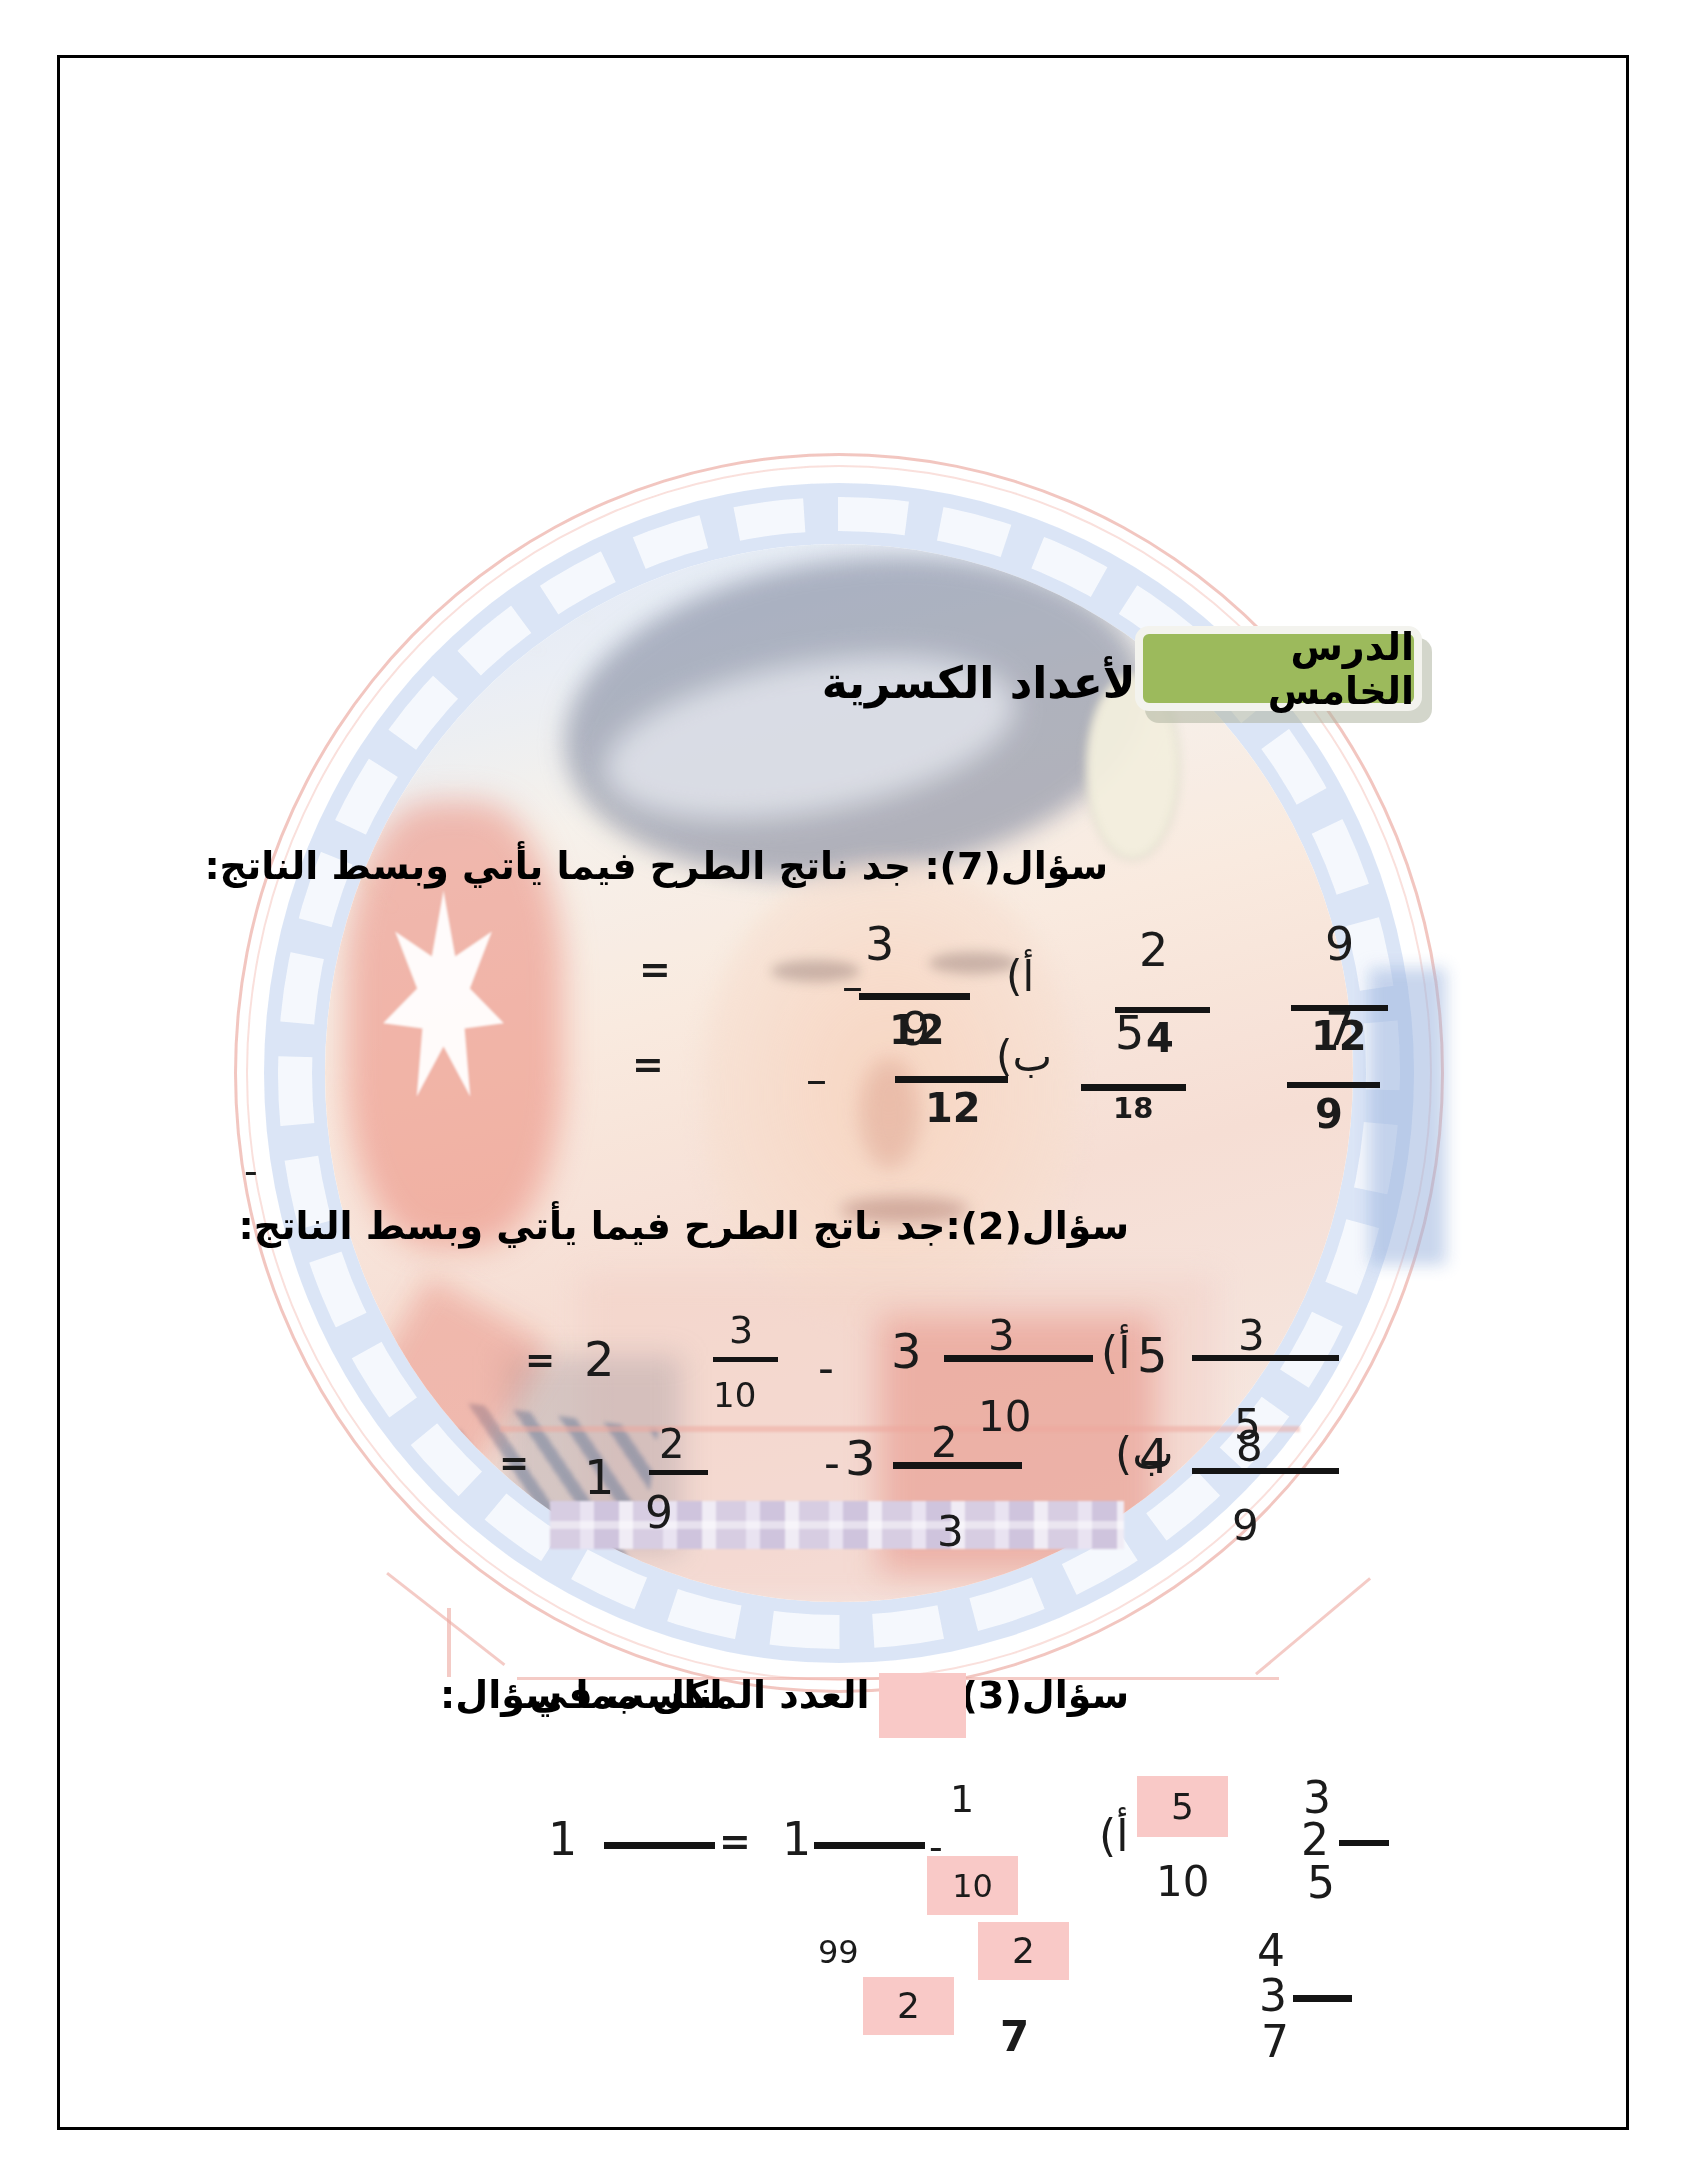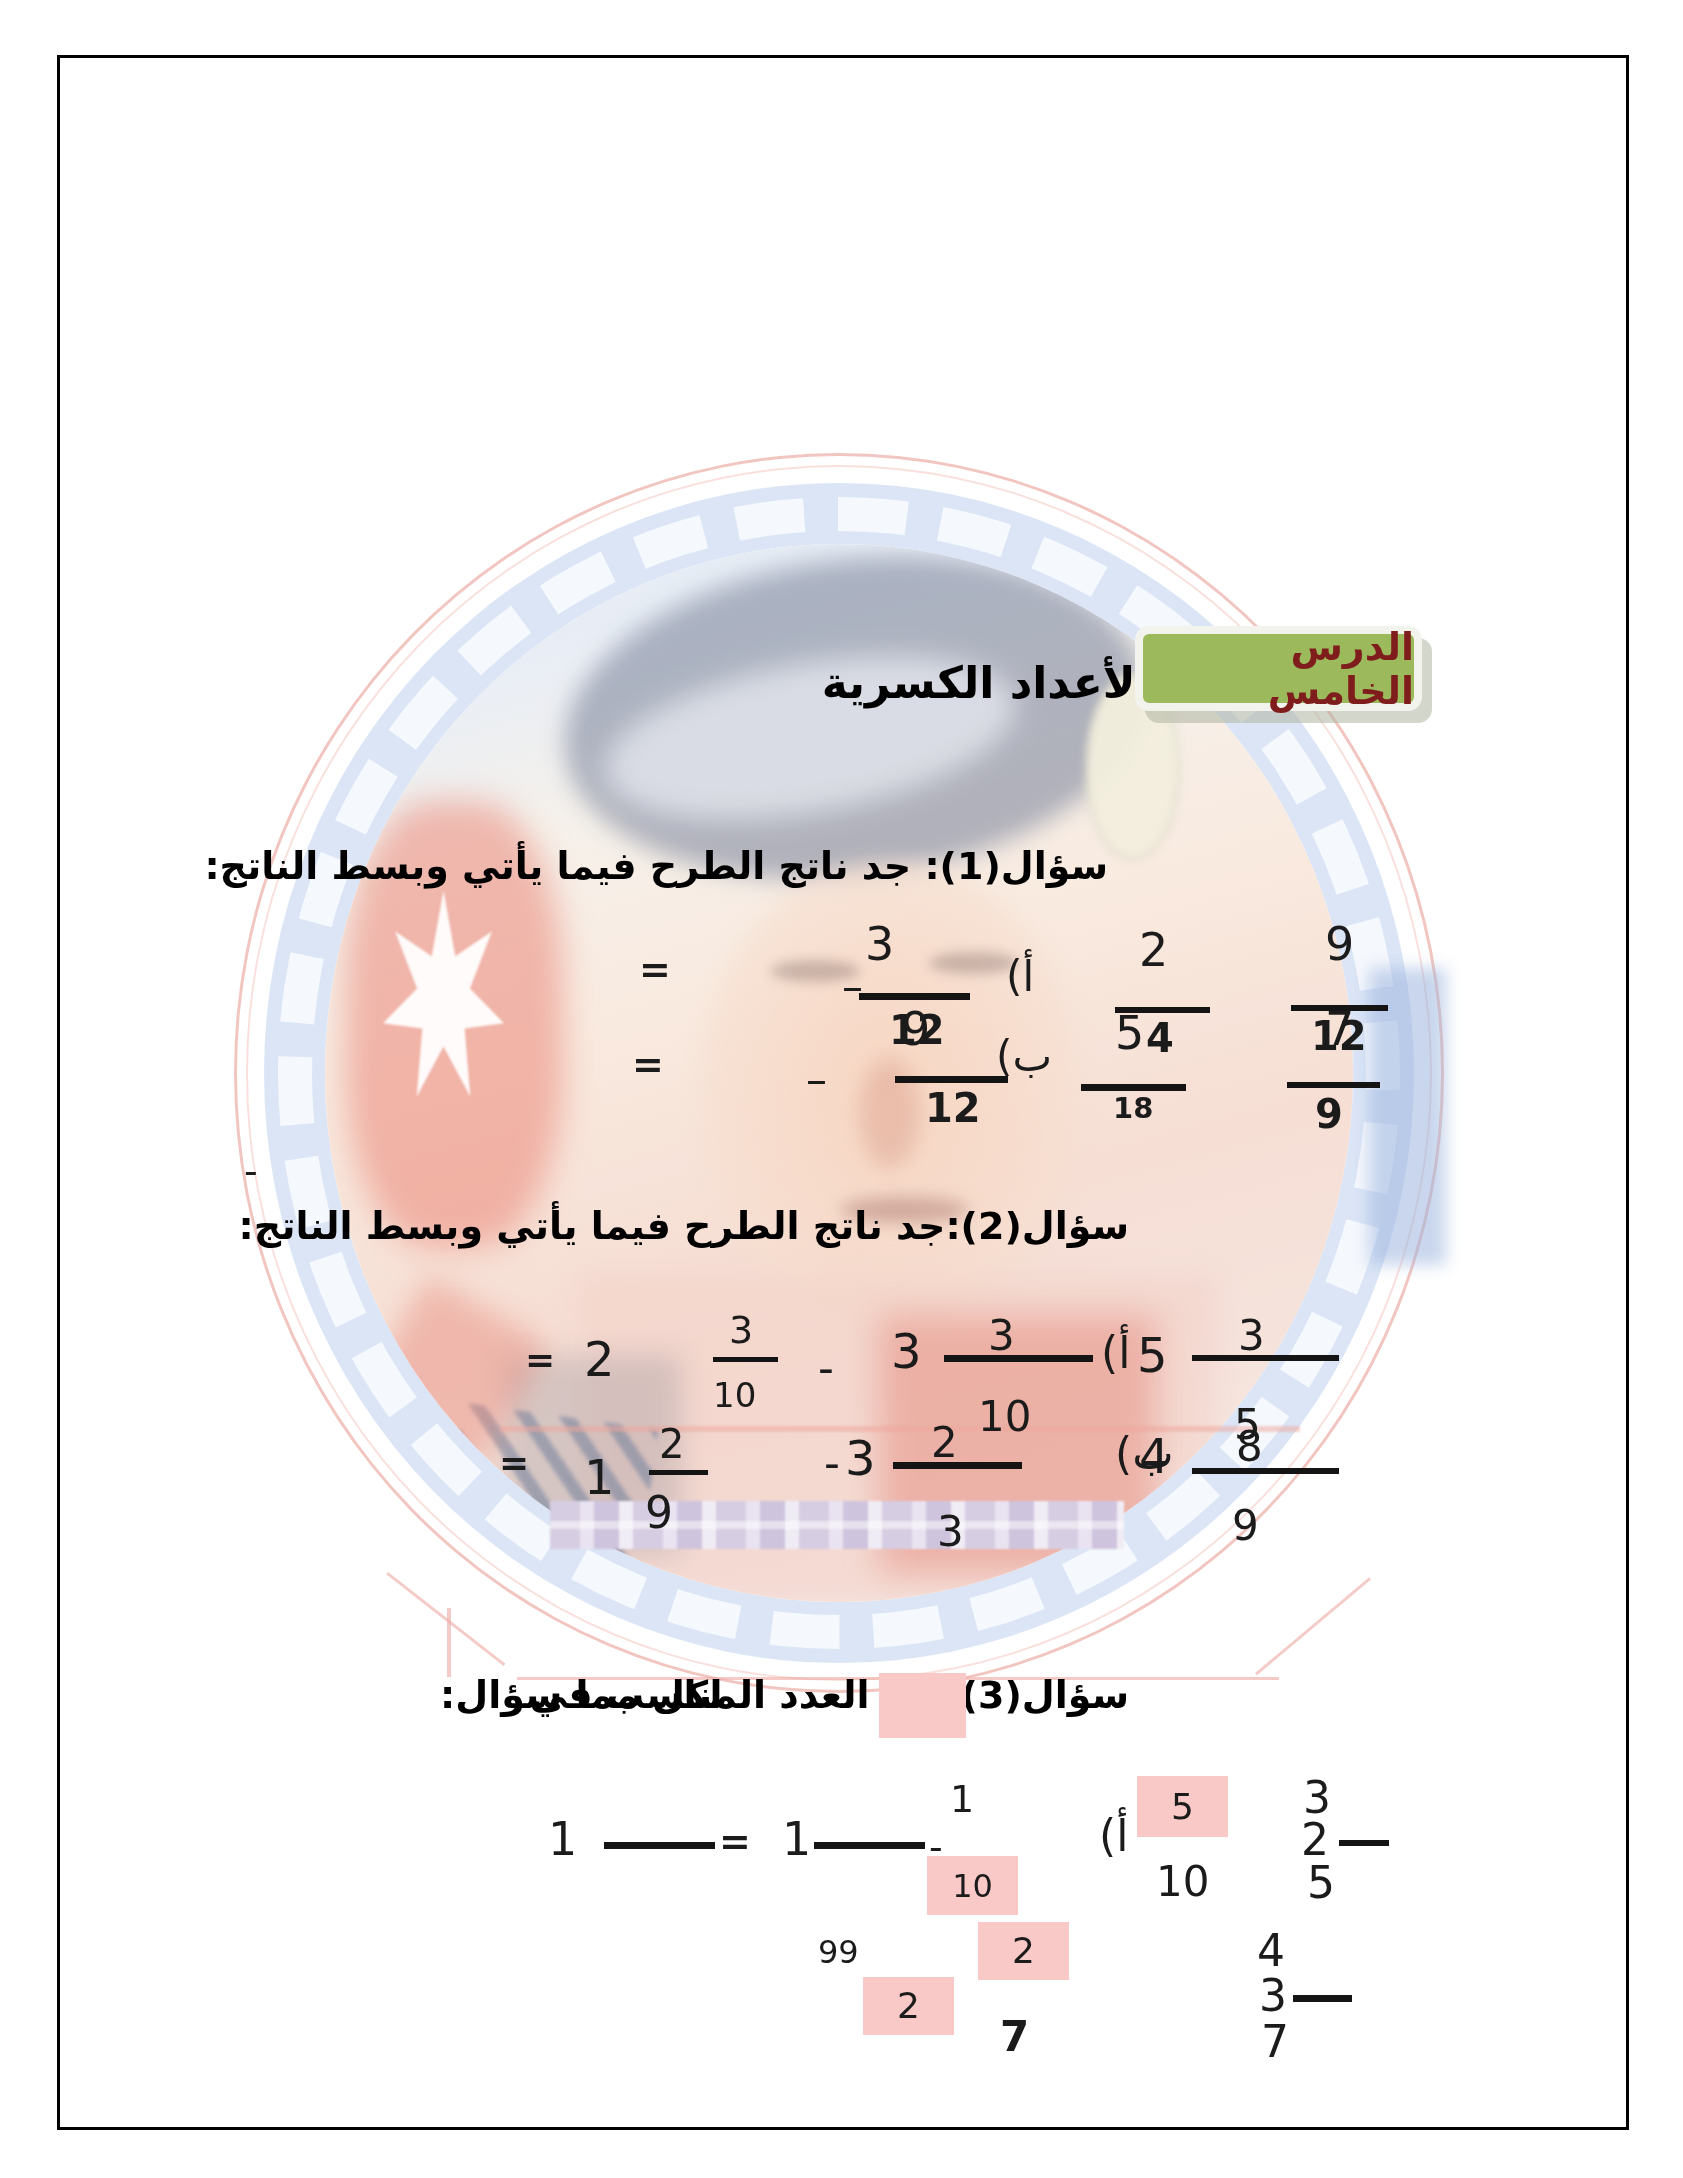--- a/index.html
+++ b/index.html
@@ -40,21 +40,21 @@
   .redstreak{left:40px;top:752px;width:139px;height:218px;background:rgba(230,120,105,.4);transform:rotate(30deg);filter:blur(14px);}
   .bluestrip{left:1135px;top:515px;width:77px;height:297px;background:rgba(152,176,220,.55);filter:blur(8px);}
   .ribbon-line{position:absolute;background:rgba(236,168,160,.6);}
   .mosaic{position:absolute;left:550px;top:1501px;width:574px;height:48px;filter:blur(1px);
           background:repeating-linear-gradient(90deg,#d7cde2 0 30px,#e9e3f1 30px 44px,#cfc4dd 44px 69px,#f0ecf5 69px 83px),
                      linear-gradient(180deg,rgba(255,255,255,0) 0 42%,rgba(255,255,255,.5) 42% 58%,rgba(255,255,255,0) 58% 100%);
           background-blend-mode:lighten;}
   .badge{position:absolute;left:1135px;top:626px;width:287px;height:85px;background:#9cba5c;
          border:8px solid #f3f3ee;border-radius:14px;box-shadow:10px 12px 0 rgba(175,180,160,.55);
          display:flex;align-items:center;justify-content:center;z-index:6;box-sizing:border-box;}
-  .badge span{font-size:38px;font-weight:600;color:#7f1d1d;direction:rtl;}
+  .badge span{font-size:38px;font-weight:600;color:#000000;direction:rtl;}
   .title{z-index:3;}
   .z5{z-index:5;}
   .z7{z-index:7;}
 </style>
 </head>
 <body>
 
 <div class="page">
 
   <div class="wm">
@@ -95,21 +95,21 @@
   <div class="mosaic"></div>
 
   <div class="border-frame"></div>
 
   <div class="badge">
     <span>الدرس الخامس</span>
   </div>
 
   <div class="abs title h" style="left:851px;top:657px;width:327px;font-size:44px;">والأعداد الكسرية</div>
 
-  <div class="abs h z5" style="left:455px;top:844px;width:653px;font-size:38px;">سؤال(1): جد ناتج الطرح فيما يأتي وبسط الناتج:</div>
+  <div class="abs h z5" style="left:455px;top:844px;width:653px;font-size:38px;">سؤال(7): جد ناتج الطرح فيما يأتي وبسط الناتج:</div>
 
   <div class="abs num z5" style="left:639px;top:950px;font-size:38px;font-weight:700;">=</div>
   <div class="abs num z5" style="left:842px;top:966px;font-size:42px;">–</div>
   <div class="abs num z5" style="left:865px;top:921px;font-size:46px;">3</div>
   <div class="bar z5" style="left:859px;top:993px;width:111px;height:7px;"></div>
   <div class="abs num z5" style="left:889px;top:1010px;font-size:40px;font-weight:700;">12</div>
   <div class="abs num z5" style="left:1006px;top:956px;font-size:42px;">(أ</div>
   <div class="abs num z5" style="left:1139px;top:927px;font-size:46px;">2</div>
   <div class="bar z5" style="left:1115px;top:1007px;width:95px;height:6px;"></div>
   <div class="abs num z5" style="left:1146px;top:1018px;font-size:40px;font-weight:700;">4</div>

